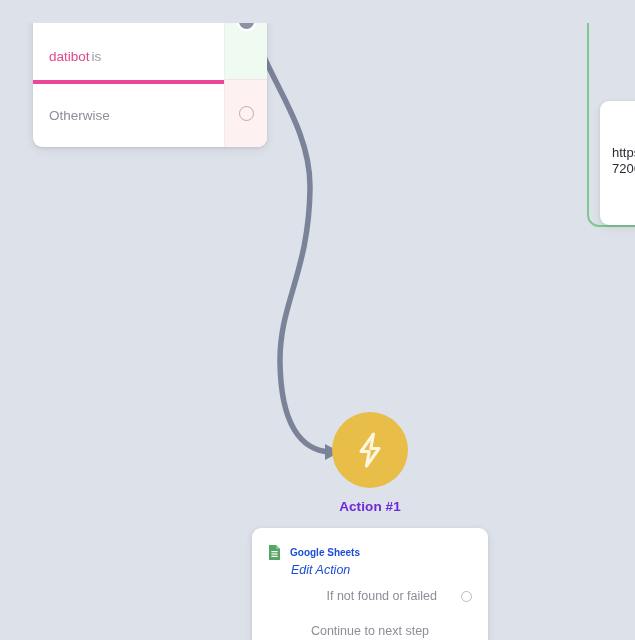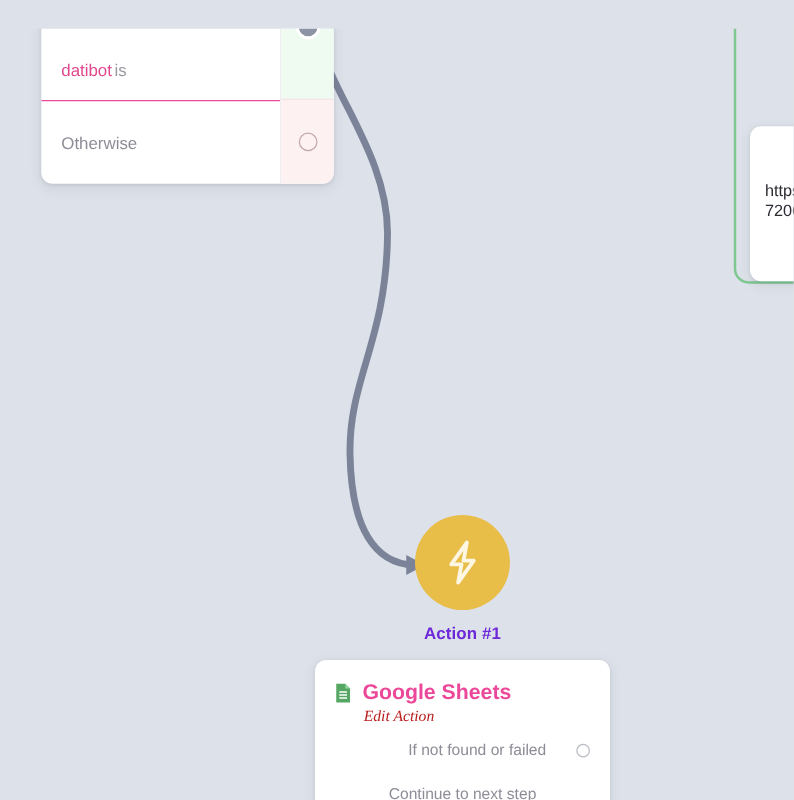--- a/index.html
+++ b/index.html
@@ -62,21 +62,21 @@
     justify-content: center;
     min-width: 0;
   }
   .cond-row.first {
     height: 117px;
     justify-content: flex-end;
     padding-bottom: 14px;
   }
   .cond-row.second {
     height: 67px;
-    border-top: 1px solid #ec4899;
+    border-top: 4px solid #ec4899;
   }
   .cond-line {
     font-size: 13.5px;
     line-height: 19px;
     white-space: nowrap;
     overflow: hidden;
   }
   .tok-var {
     color: #e0478d;
   }
@@ -210,33 +210,32 @@
   #action-card-head {
     display: flex;
     align-items: center;
     gap: 9px;
   }
   .sheets-icon {
     flex: 0 0 auto;
     display: block;
   }
   #action-app-name {
-    font-size: 17px;
+    font-size: 10px;
     font-weight: bold;
-    color: #ec4899;
+    color: #1d4ed8;
     white-space: nowrap;
   }
   #action-edit {
     margin-top: 2px;
     margin-left: 23px;
     font-size: 12.5px;
     font-style: italic;
-    color: #b91c1c;
-    white-space: nowrap;
-    font-family: Liberation Serif, serif;
+    color: #1d4ed8;
+    white-space: nowrap;
   }
   .out-row {
     display: flex;
     align-items: center;
     justify-content: flex-end;
     gap: 9px;
   }
   #out-row-1 { margin-top: 12px; gap: 24px; }
   #out-row-2 { margin-top: 21px; flex-direction: column; }
   .out-label {

